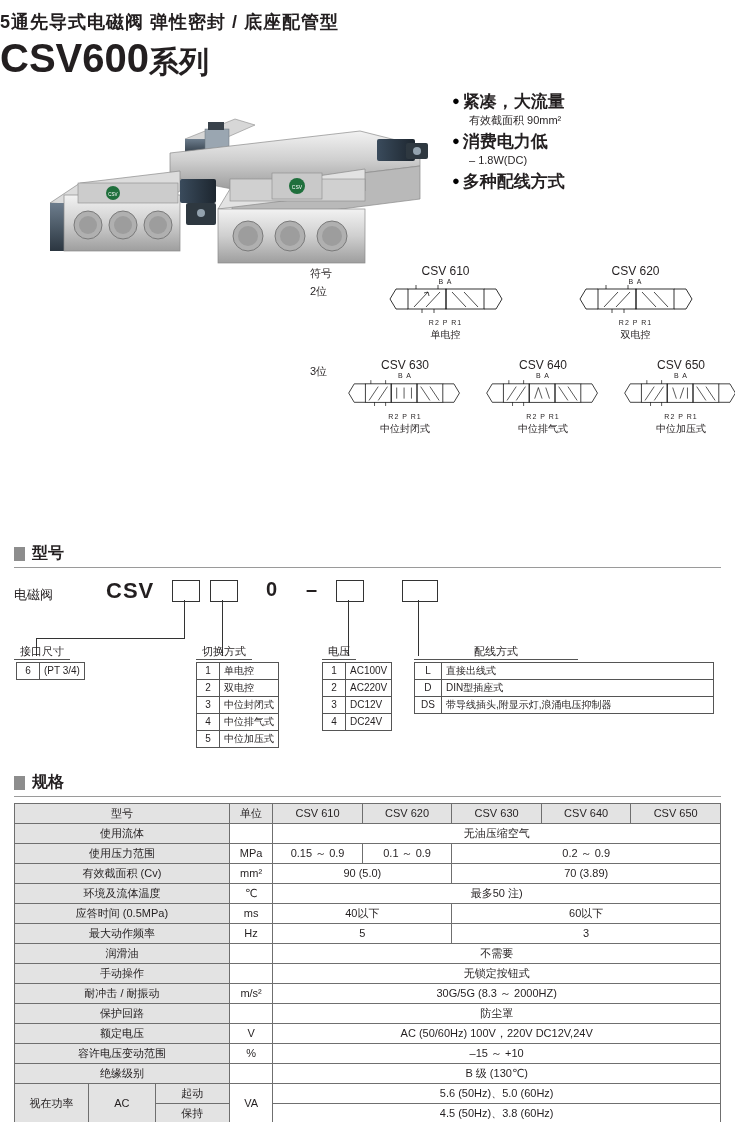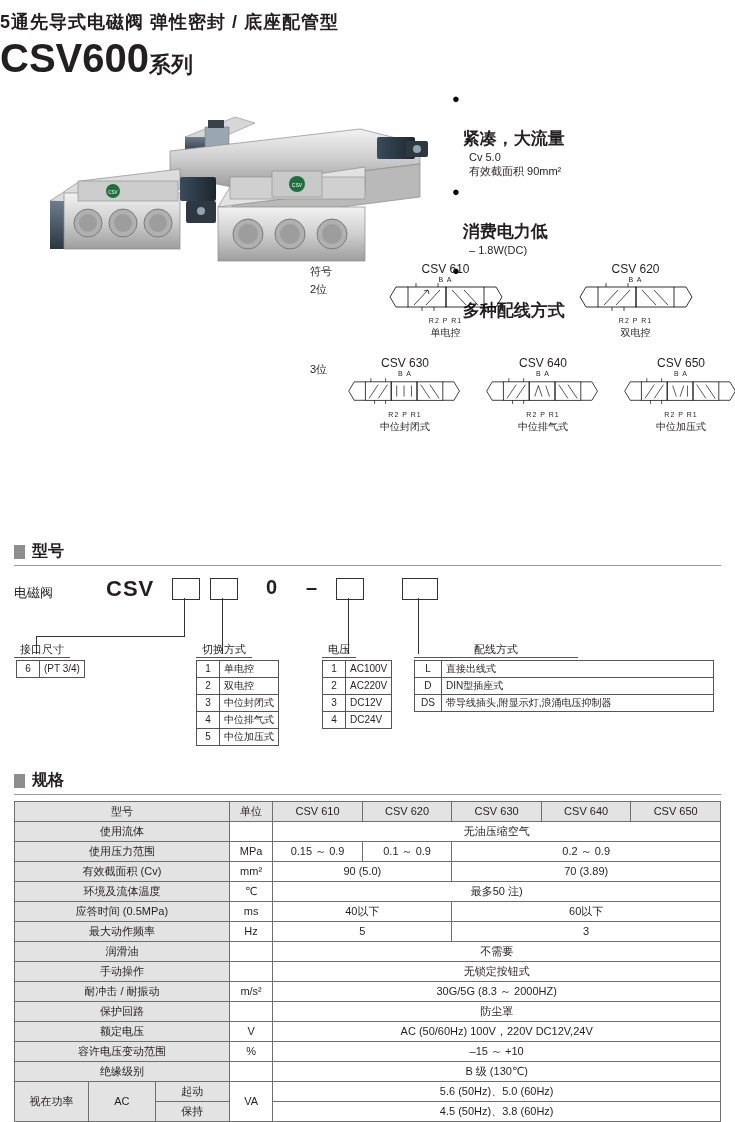--- a/index.html
+++ b/index.html
@@ -7,31 +7,31 @@
     width:735px;height:1122px;background:#ffffff;
     font-family:"Liberation Sans","DejaVu Sans",sans-serif;
     color:#231f20;position:relative;overflow:hidden;
   }
   .page{position:relative;width:735px;height:1122px;}
 
   
   .header{text-align:left;padding-top:10px;}
   .header .sub{font-size:18px;font-weight:bold;letter-spacing:1px;}
   .header .title{font-size:40px;font-weight:bold;letter-spacing:0px;margin-top:2px;}
-  .header .title .ser{font-size:22px;}
+  .header .title .ser{font-size:30px;}
 
   
   .hero{position:relative;height:250px;}
   .valve-art{position:absolute;left:20px;top:8px;width:430px;height:180px;}
 
   
   .bullets{position:absolute;left:452px;top:8px;width:270px;}
   .bullet-row{display:flex;align-items:flex-start;margin-bottom:1px;}
   .bullet-dot{color:#000;font-size:13px;line-height:20px;margin-right:3px;}
-  .bullet-main{font-size:17px;font-weight:bold;line-height:21px;margin-top:39px;}
+  .bullet-main{font-size:17px;font-weight:bold;line-height:21px;}
   .bullet-sub{font-size:11px;line-height:14px;margin-left:17px;color:#231f20;}
 
   
   .symbols{position:absolute;left:300px;top:185px;width:430px;}
   .sym-label{position:absolute;font-size:11px;}
   .sym-title{font-size:12px;text-align:center;}
   .sym-cap{font-size:10px;text-align:center;margin-top:2px;}
   .sym-box{width:120px;margin:0 auto;}
   .sym-ports{font-size:7px;text-align:center;letter-spacing:1px;}
 
@@ -138,21 +138,20 @@
         <circle cx="181" cy="122" r="4" fill="#93a2ae"></circle>
       </g>
     </svg>
 
     <div class="bullets">
       <div>
         <div class="bullet-row">
           <span class="bullet-dot">●</span>
           <span class="bullet-main">紧凑，大流量</span>
         </div>
-        <div class="bullet-sub">Cv 5.0</div>
         <div class="bullet-sub">有效截面积 90mm²</div>
       </div>
       <div style="margin-top:4px;">
         <div class="bullet-row">
           <span class="bullet-dot">●</span>
           <span class="bullet-main">消费电力低</span>
         </div>
         <div class="bullet-sub">– 1.8W(DC)</div>
       </div>
       <div style="margin-top:4px;">

